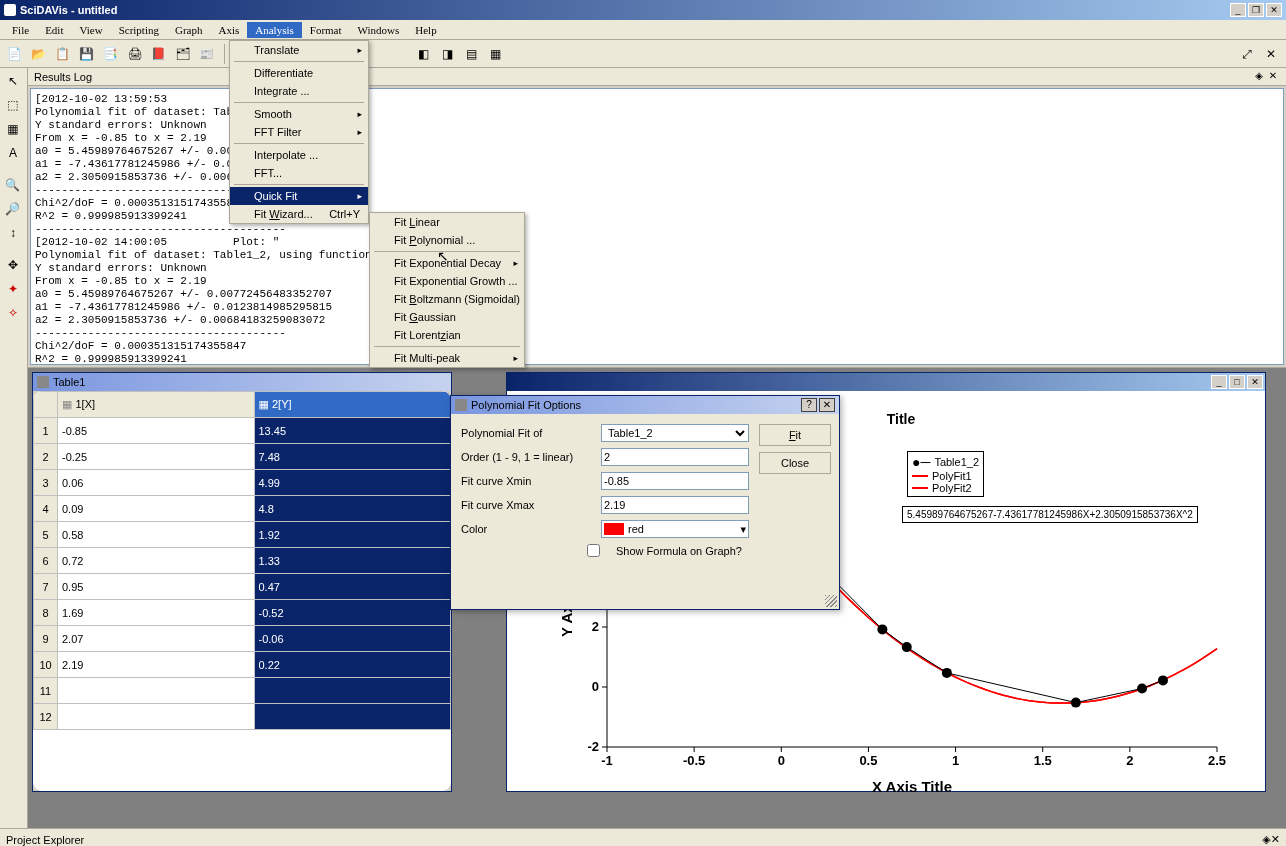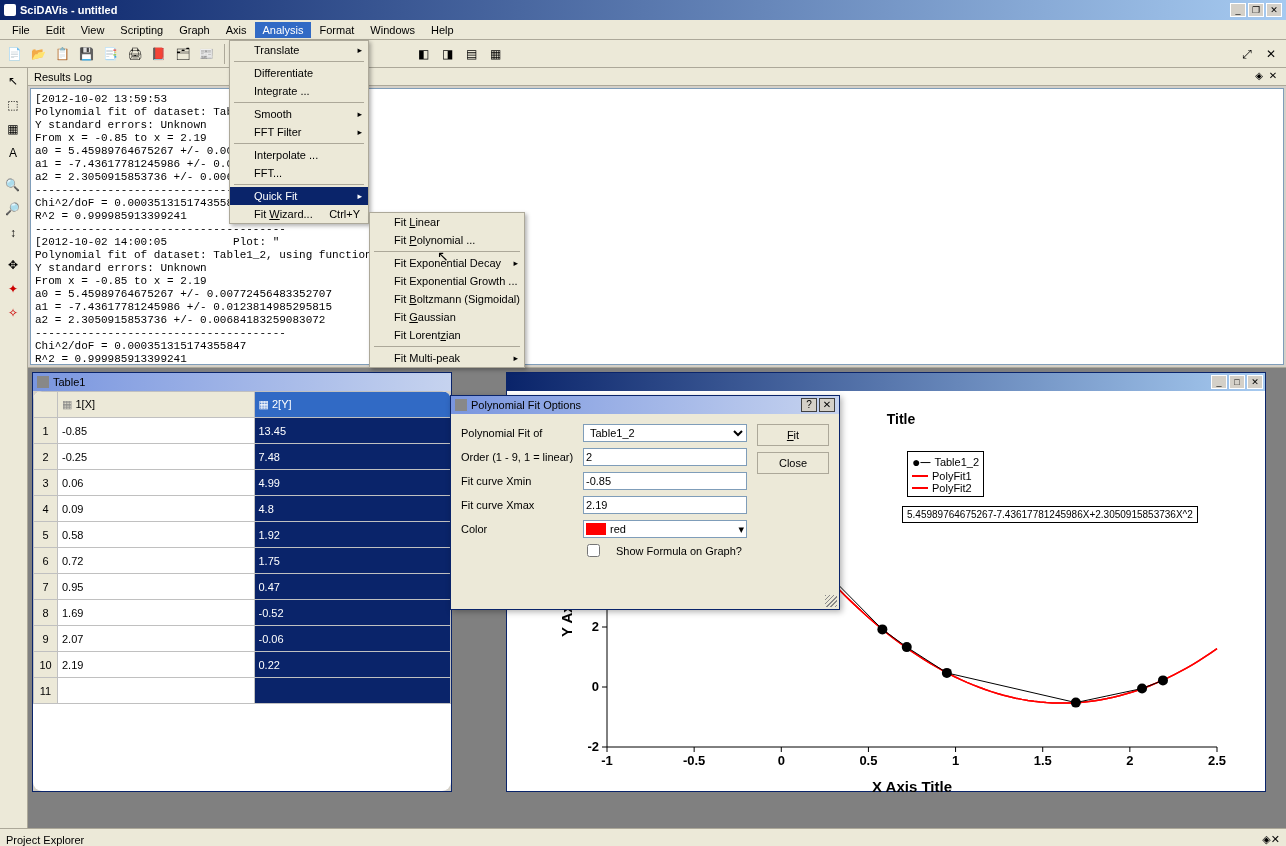--- a/index.html
+++ b/index.html
@@ -2,21 +2,21 @@
 <html><head>
 <meta charset="utf-8">
 <style>
 * { box-sizing: border-box; margin: 0; padding: 0; }
 body { font-family: Tahoma, Arial, sans-serif; font-size: 11px; background: #d4d0c8; width: 1286px; height: 846px; overflow: hidden; position: relative; }
 .titlebar { height: 20px; background: linear-gradient(to right, #0a246a, #a6caf0); color: #fff; display: flex; align-items: center; padding: 0 4px; }
 .titlebar-icon { width: 12px; height: 12px; background: #fff; margin-right: 4px; border-radius: 2px; }
 .titlebar-text { flex: 1; font-weight: bold; font-size: 11px; }
 .titlebar-btns { display: flex; gap: 2px; }
 .titlebar-btn { width: 16px; height: 14px; background: #d4d0c8; border: 1px solid #fff; font-size: 9px; text-align: center; line-height: 12px; cursor: pointer; color: #000; }
-.menubar { height: 20px; background: #ece9d8; display: flex; align-items: center; padding: 4px 4px; border-bottom: 1px solid #aca899; }
+.menubar { height: 20px; background: #ece9d8; display: flex; align-items: center; padding: 4px 4px; border-bottom: 1px solid #aca899; font-family: Liberation Serif, serif; }
 .menubar-item { padding: 2px 8px; cursor: pointer; }
 .menubar-item.active { background: #316ac5; color: #fff; }
 .toolbar { height: 28px; background: #ece9d8; border-bottom: 1px solid #aca899; display: flex; align-items: center; padding: 0 4px; gap: 2px; }
 .tb-btn { width: 22px; height: 22px; background: #ece9d8; border: 1px solid transparent; display: flex; align-items: center; justify-content: center; cursor: pointer; font-size: 12px; }
 .tb-sep { width: 1px; height: 20px; background: #aca899; margin: 0 4px; }
 .main-area { display: flex; height: calc(100% - 20px - 20px - 28px - 18px); }
 .left-toolbar { width: 28px; background: #ece9d8; border-right: 1px solid #aca899; display: flex; flex-direction: column; padding: 2px; gap: 2px; }
 .content { flex: 1; display: flex; flex-direction: column; position: relative; }
 .results-log { height: 300px; border-bottom: 1px solid #aca899; display: flex; flex-direction: column; }
 .results-header { height: 18px; background: #ece9d8; border-bottom: 1px solid #aca899; padding: 0 6px; display: flex; align-items: center; font-size: 11px; }
@@ -48,21 +48,21 @@
 .dropdown-item:hover, .dropdown-item.highlighted { background: #0a246a; color: #fff; }
 .dropdown-item .arrow { position: absolute; right: 6px; top: 4px; font-size: 9px; }
 .dropdown-item .shortcut { position: absolute; right: 8px; }
 .dropdown-sep { height: 1px; background: #aca899; margin: 2px 4px; }
 .dialog { position: absolute; left: 450px; top: 395px; width: 390px; height: 215px; background: #ece9d8; border: 1px solid #0a246a; z-index: 50; box-shadow: 2px 2px 6px rgba(0,0,0,0.3); }
 .dialog-title { height: 18px; background: linear-gradient(to right, #7a96df, #c6d3ef); color: #000; display: flex; align-items: center; padding: 0 4px; font-size: 11px; }
 .dialog-title .text { flex: 1; }
 .dialog-title .dbtn { width: 16px; height: 14px; background: #d4d0c8; border: 1px solid #404040; font-size: 10px; text-align: center; line-height: 12px; cursor: pointer; margin-left: 2px; }
 .dialog-body { padding: 10px; display: flex; gap: 10px; }
 .dialog-form { flex: 1; }
-.dialog-row { display: flex; align-items: center; margin-bottom: 6px; gap: 2px; }
+.dialog-row { display: flex; align-items: center; margin-bottom: 6px; gap: 20px; }
 .dialog-row label { width: 120px; font-size: 11px; }
 .dialog-row select, .dialog-row input[type="text"] { flex: 1; font-size: 11px; padding: 1px 2px; border: 1px solid #7f9db9; background: #fff; height: 18px; }
 .dialog-btns { display: flex; flex-direction: column; gap: 6px; }
 .dialog-btn { width: 72px; height: 22px; background: #ece9d8; border: 1px solid #aca899; font-size: 11px; cursor: pointer; }
 .color-select { display: flex; align-items: center; border: 1px solid #7f9db9; background: #fff; height: 18px; flex: 1; padding: 0 2px; }
 .color-swatch { width: 20px; height: 12px; background: red; margin-right: 4px; }
 .project-explorer { height: 22px; background: #ece9d8; border-top: 1px solid #aca899; padding: 0 6px; display: flex; align-items: center; font-size: 11px; }
 .checkbox-row { display: flex; align-items: center; gap: 16px; margin-top: 4px; padding-left: 126px; }
 .resize-grip { position: absolute; right: 2px; bottom: 2px; width: 12px; height: 12px; background: repeating-linear-gradient(135deg, #888 0 1px, transparent 1px 3px); }
 .dropdown-item u { text-decoration: underline; }
@@ -206,21 +206,21 @@
                   <td class="sel">4.8</td>
                 </tr>
                 <tr>
                   <th class="rowhdr">5</th>
                   <td>0.58</td>
                   <td class="sel">1.92</td>
                 </tr>
                 <tr>
                   <th class="rowhdr">6</th>
                   <td>0.72</td>
-                  <td class="sel">1.75</td>
+                  <td class="sel">1.33</td>
                 </tr>
                 <tr>
                   <th class="rowhdr">7</th>
                   <td>0.95</td>
                   <td class="sel">0.47</td>
                 </tr>
                 <tr>
                   <th class="rowhdr">8</th>
                   <td>1.69</td>
                   <td class="sel">-0.52</td>
@@ -230,20 +230,25 @@
                   <td>2.07</td>
                   <td class="sel">-0.06</td>
                 </tr>
                 <tr>
                   <th class="rowhdr">10</th>
                   <td>2.19</td>
                   <td class="sel">0.22</td>
                 </tr>
                 <tr>
                   <th class="rowhdr">11</th>
+                  <td></td>
+                  <td class="sel"></td>
+                </tr>
+                <tr>
+                  <th class="rowhdr">12</th>
                   <td></td>
                   <td class="sel"></td>
                 </tr>
               </tbody>
           </table>
         </div>
       </div>
 
       <div class="graph-window">
         <div class="graph-wintitle">

